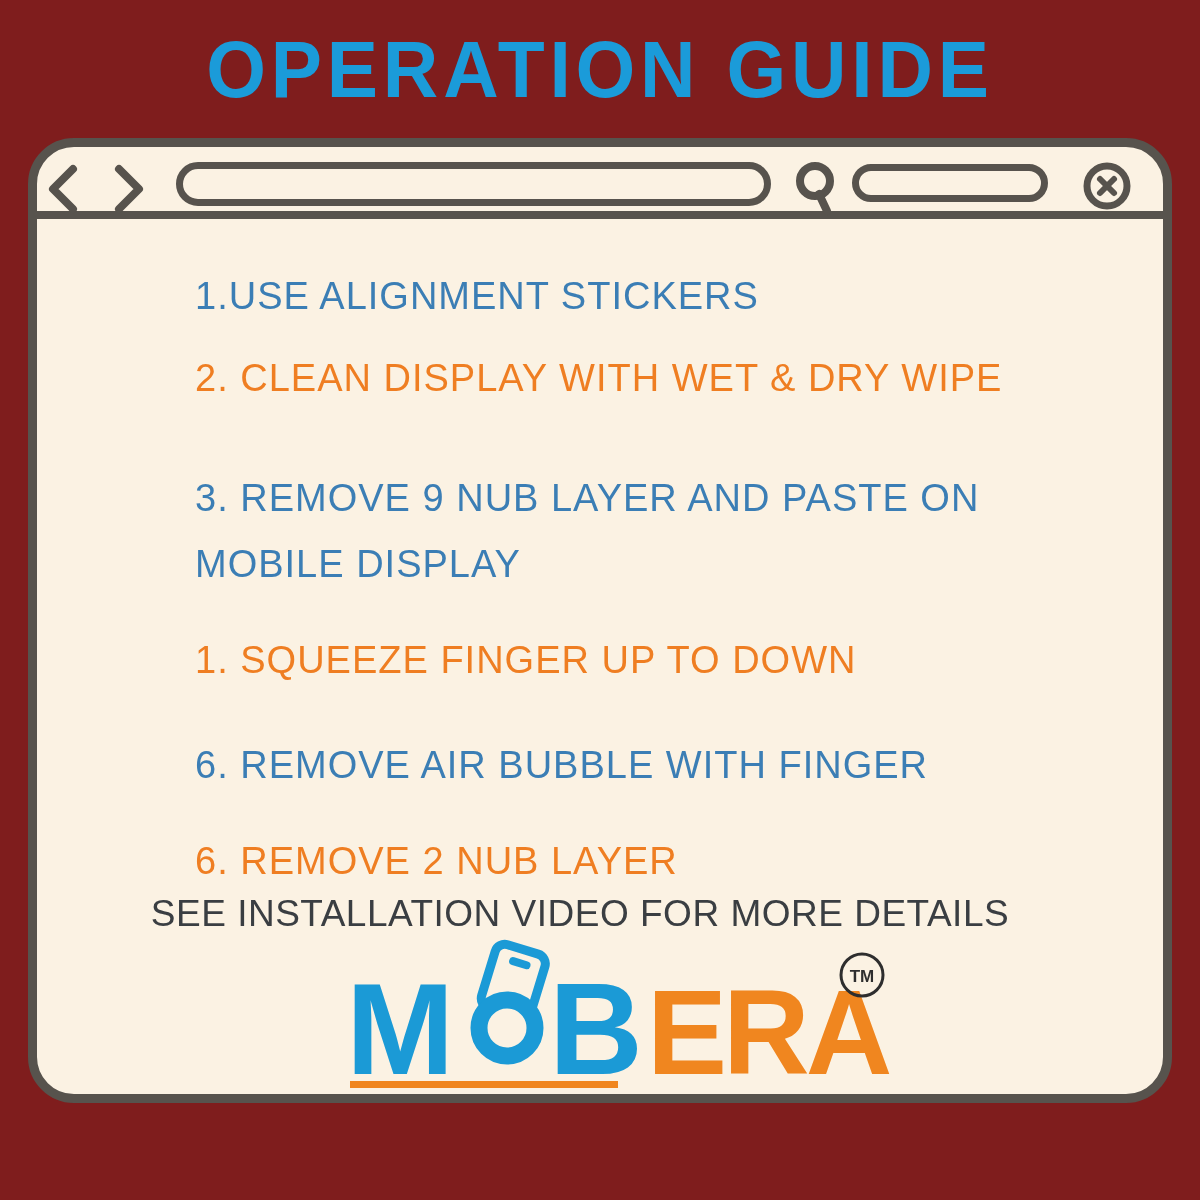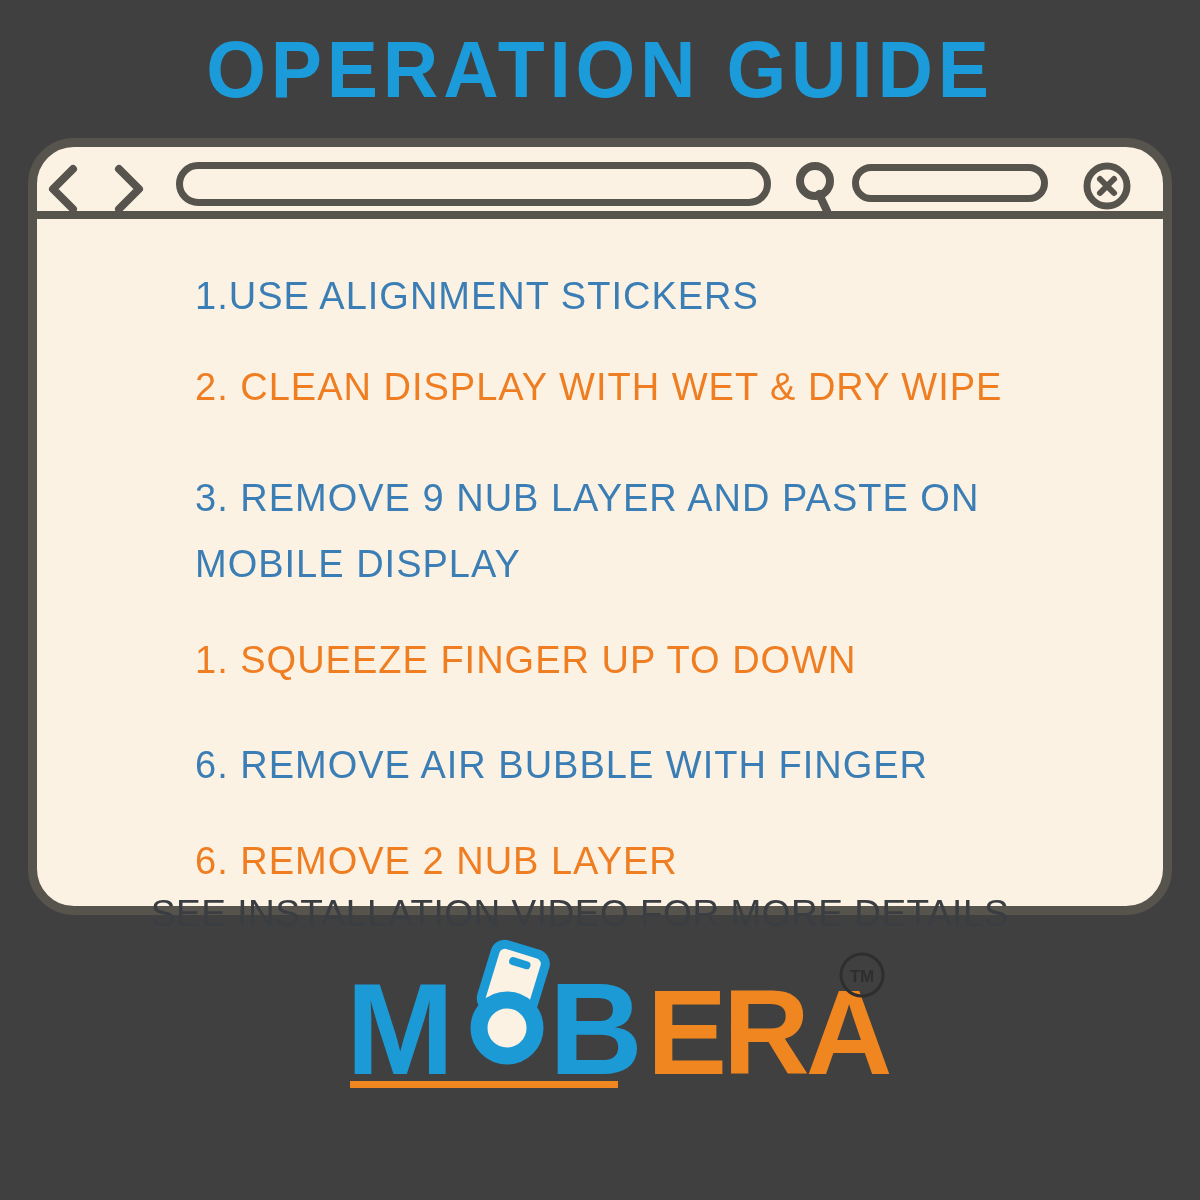--- a/index.html
+++ b/index.html
@@ -1,33 +1,33 @@
 <!DOCTYPE html>
 <html><head>
 <meta charset="utf-8">
 <style>
   * { margin:0; padding:0; box-sizing:border-box; }
   html,body { background:#ffffff; }
   body { font-family:"Liberation Sans", sans-serif; }
-  .page { position:relative; width:1200px; height:1200px; background:#404040; overflow:hidden; }
+  .page { position:relative; width:1200px; height:1200px; background:#7f1d1d; overflow:hidden; }
 
   
   .title {
     position:absolute; top:24px; left:0; right:0;
     text-align:center;
     font-size:80px; font-weight:700; letter-spacing:5px;
     color:#1B9BD9;
     transform:scaleX(0.96); transform-origin:center;
     white-space:nowrap;
   }
 
   
   .window {
     position:absolute; left:28px; top:138px;
-    width:1144px; height:777px;
+    width:1144px; height:965px;
     background:#FBF2E3;
     border:9px solid #57534D;
     border-radius:46px;
   }
   .toolbar {
     position:absolute; left:0; right:0; top:0; height:72px;
     border-bottom:8px solid #57534D;
   }
   .tb-icon { position:absolute; }
   .address-bar {
@@ -95,21 +95,21 @@
 
       <svg class="tb-icon" style="left:1043px; top:12px;" width="54" height="54" viewBox="0 0 54 54">
         <circle cx="27" cy="27" r="20" fill="none" stroke="#57534D" stroke-width="7"></circle>
         <line x1="20" y1="20" x2="34" y2="34" stroke="#57534D" stroke-width="6" stroke-linecap="round"></line>
         <line x1="34" y1="20" x2="20" y2="34" stroke="#57534D" stroke-width="6" stroke-linecap="round"></line>
       </svg>
     </div>
 
     <div>
       <div class="step blue" style="top:116px;">1.USE ALIGNMENT STICKERS</div>
-      <div class="step orange" style="top:207px;">2. CLEAN DISPLAY WITH WET &amp; DRY WIPE</div>
+      <div class="step orange" style="top:198px;">2. CLEAN DISPLAY WITH WET &amp; DRY WIPE</div>
       <div class="step blue" style="top:318px;">3. REMOVE 9 NUB LAYER AND PASTE ON
 MOBILE DISPLAY</div>
       <div class="step orange" style="top:480px;">1. SQUEEZE FINGER UP TO DOWN</div>
       <div class="step blue" style="top:585px;">6. REMOVE AIR BUBBLE WITH FINGER</div>
       <div class="step orange" style="top:681px;">6. REMOVE 2 NUB LAYER</div>
     </div>
 
     <div class="note">SEE INSTALLATION VIDEO FOR MORE DETAILS</div>
 
     <svg class="logo-svg" viewBox="0 0 600 152">

